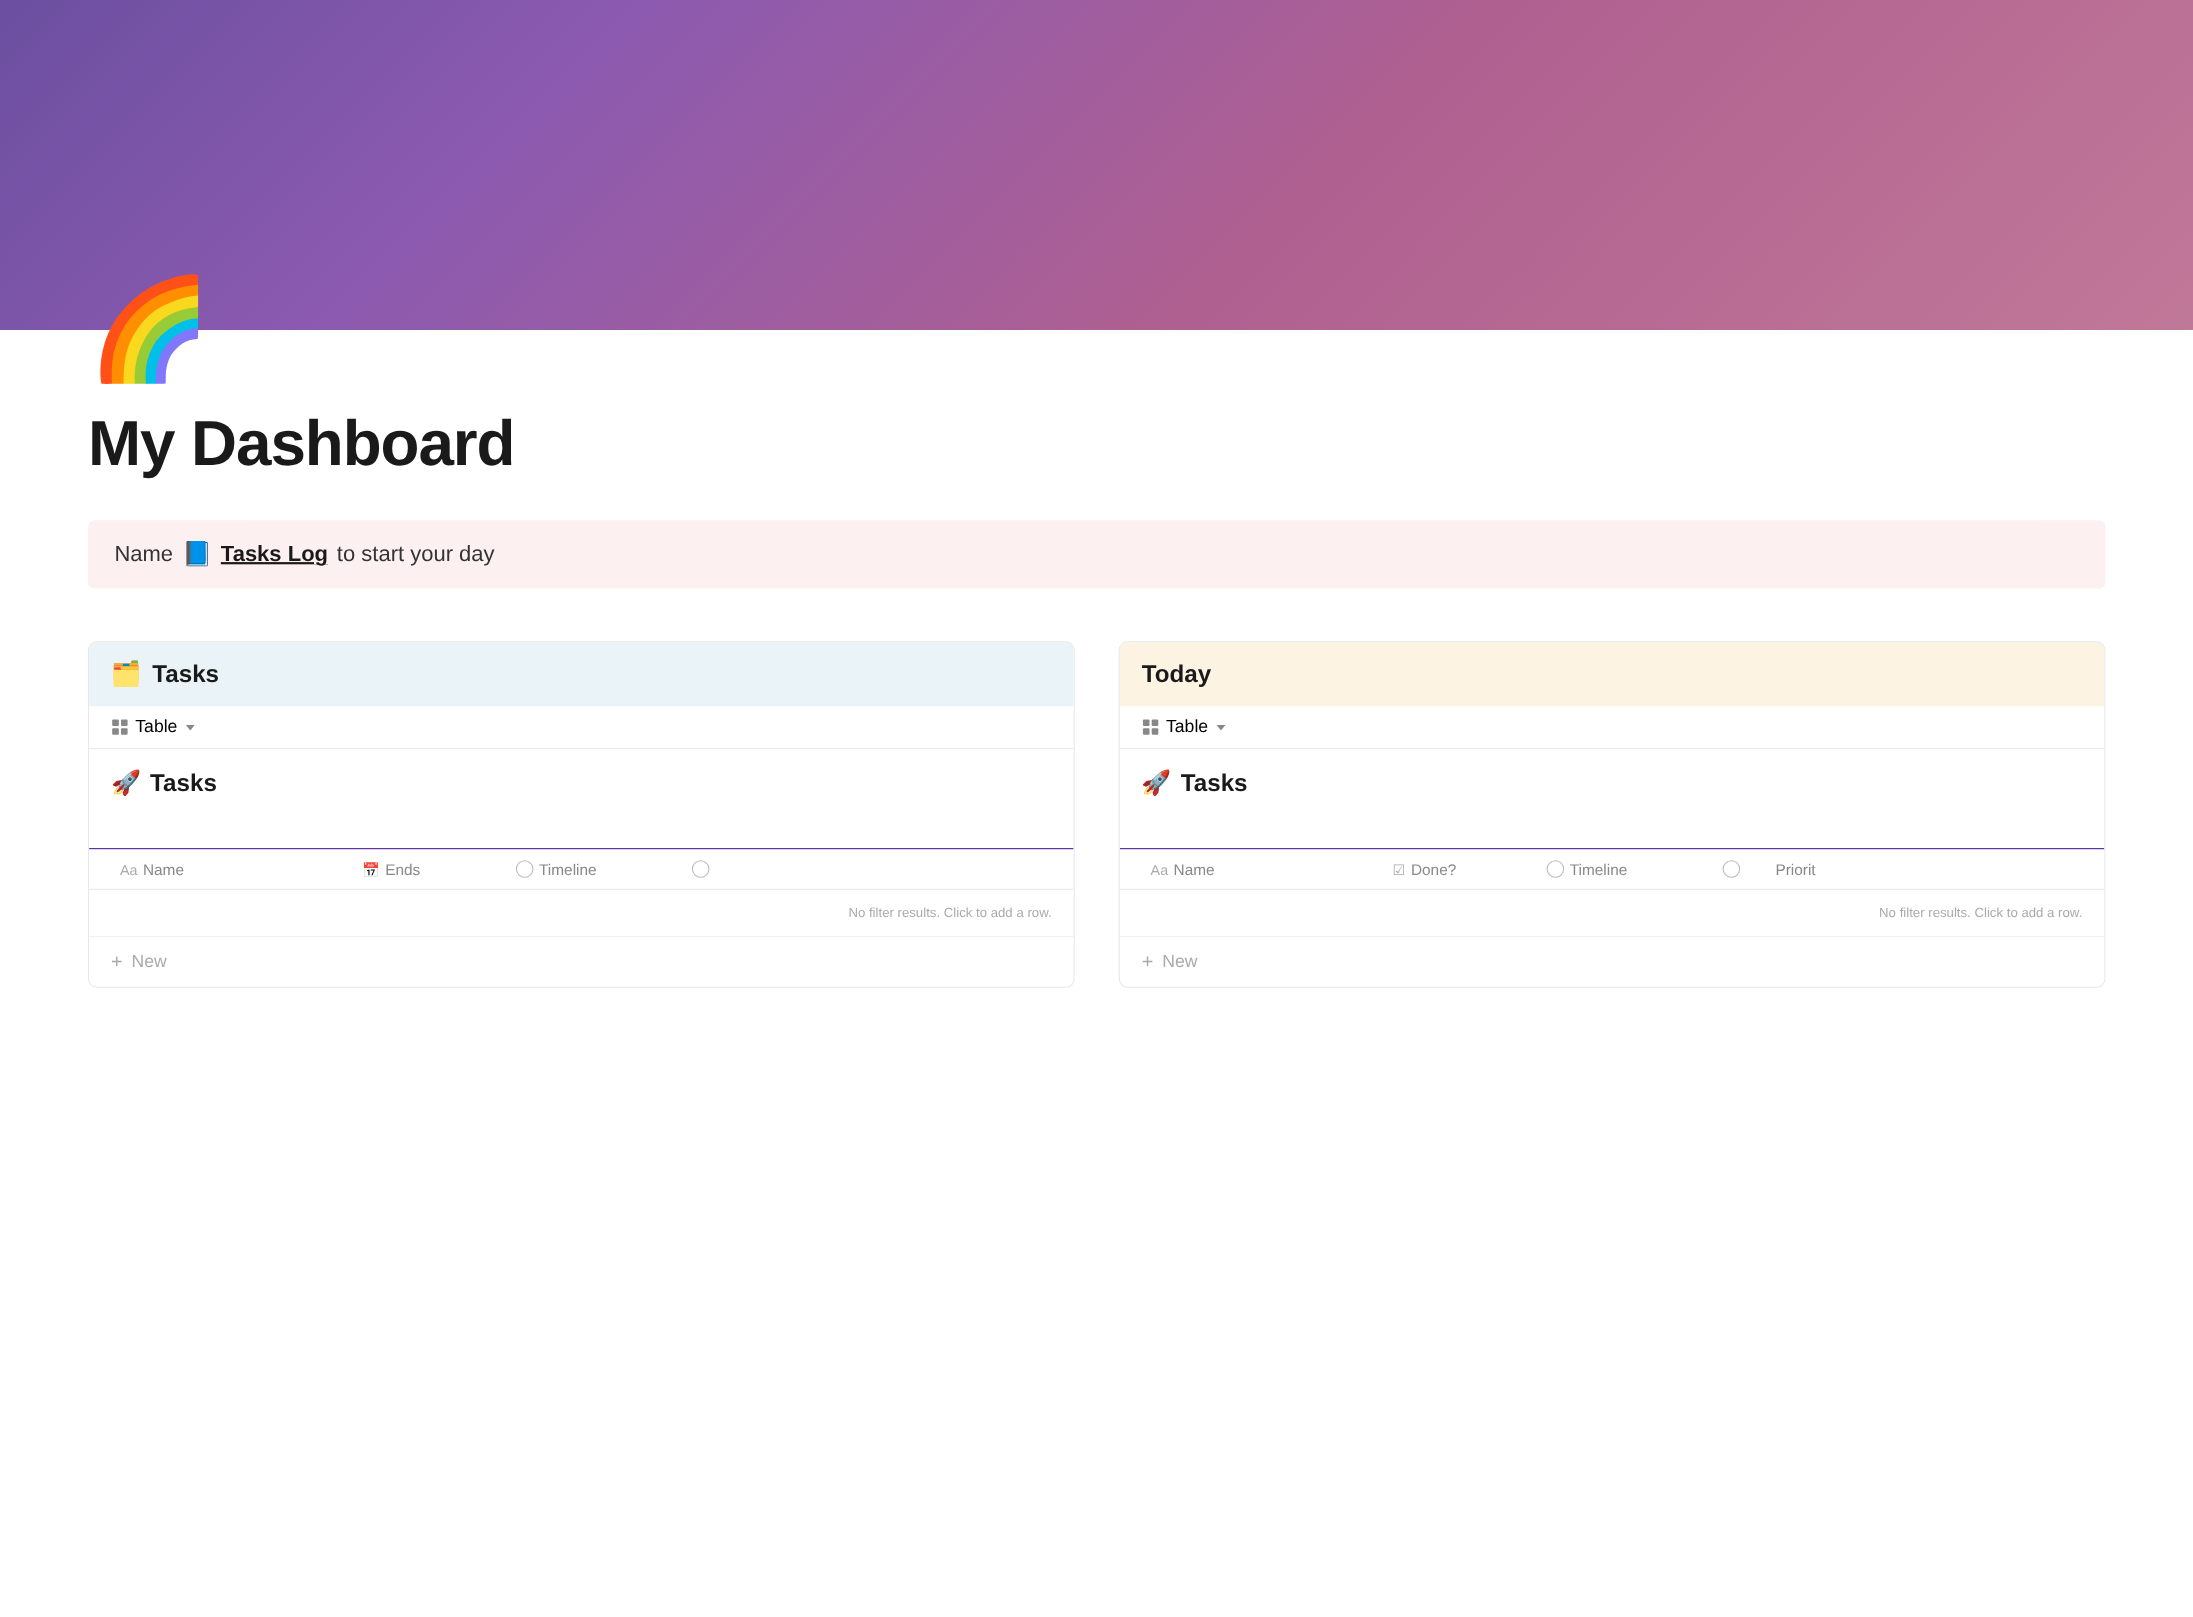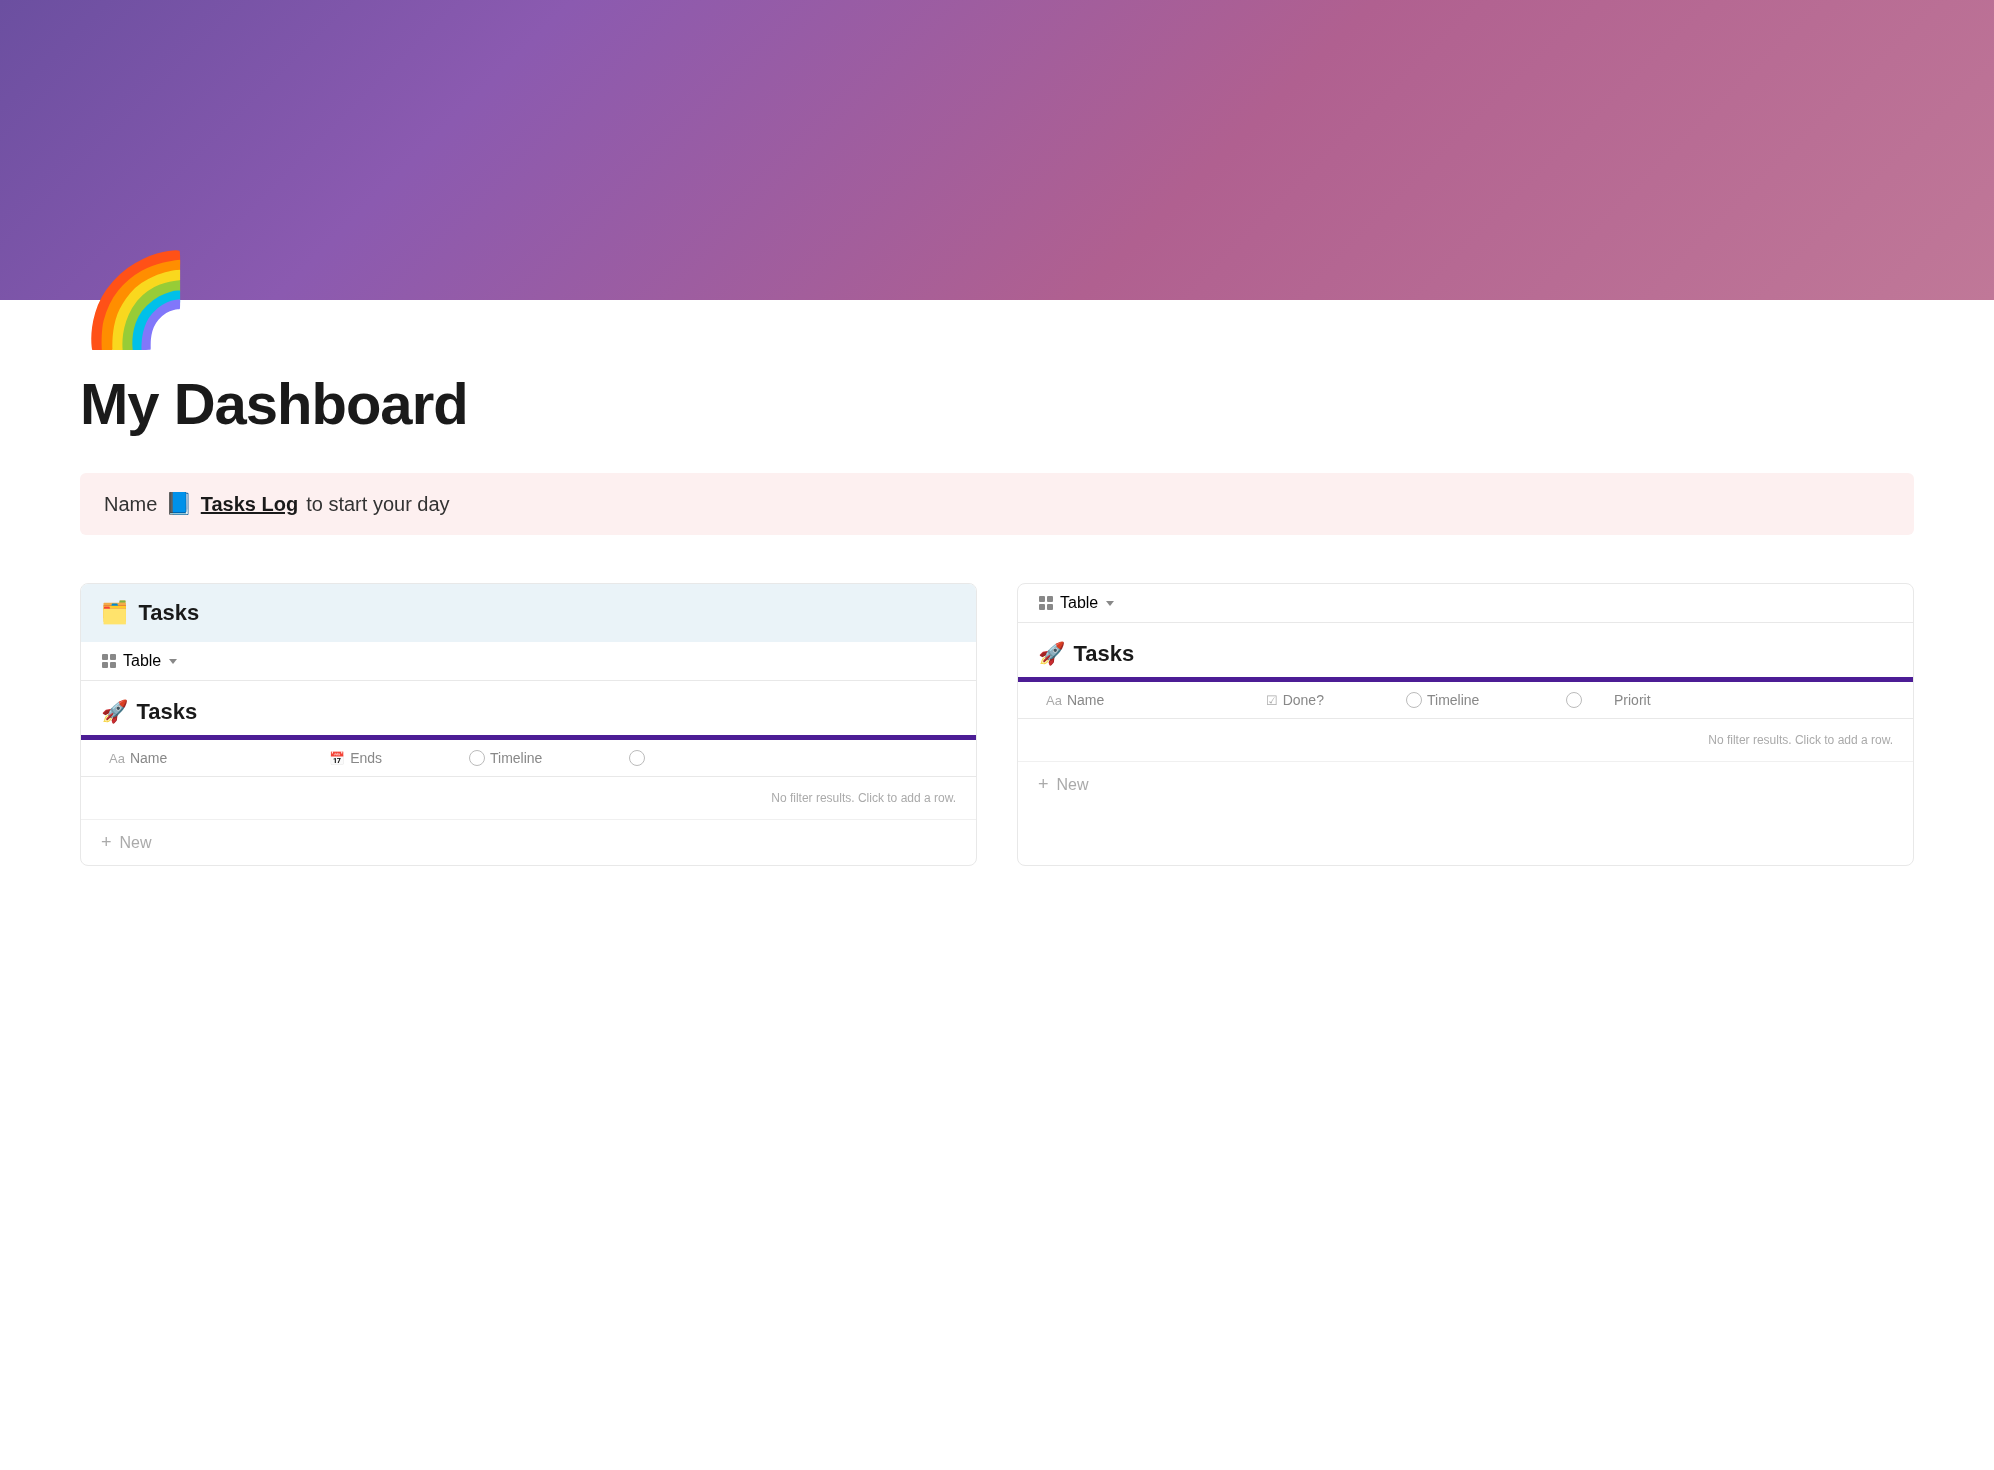--- a/index.html
+++ b/index.html
@@ -125,23 +125,24 @@
       color: #1a1a1a;
       display: flex;
       align-items: center;
       gap: 8px;
     }
 
     .columns-header {
       display: flex;
       align-items: center;
       padding: 6px 20px;
-      border-top: 5px solid #4c1d95;
+      border-top: 1px solid #4c1d95;
       border-bottom: 1px solid #e8e8e8;
       gap: 0;
+      margin-top: 36px;
     }
 
     .col-header {
       display: flex;
       align-items: center;
       gap: 5px;
       font-size: 14px;
       color: #888;
       padding: 4px 8px;
     }
@@ -254,20 +255,23 @@
         </div>
       </div>
       <div class="no-results-row">No filter results. Click to add a row.</div>
       <div class="new-row">
         <span class="plus-icon">+</span>
         <span>New</span>
       </div>
     </div>
 
     <div class="database-block">
+      <div class="database-header today-header">
+        <span>Today</span>
+      </div>
       <div class="database-view-selector">
         <svg class="table-icon-svg" viewBox="0 0 16 16" fill="none" xmlns="http://www.w3.org/2000/svg">
           <rect x="1" y="1" width="6" height="6" rx="1" fill="#888"></rect>
           <rect x="9" y="1" width="6" height="6" rx="1" fill="#888"></rect>
           <rect x="1" y="9" width="6" height="6" rx="1" fill="#888"></rect>
           <rect x="9" y="9" width="6" height="6" rx="1" fill="#888"></rect>
         </svg>
         <span>Table</span>
         <span class="chevron-down"></span>
       </div>

